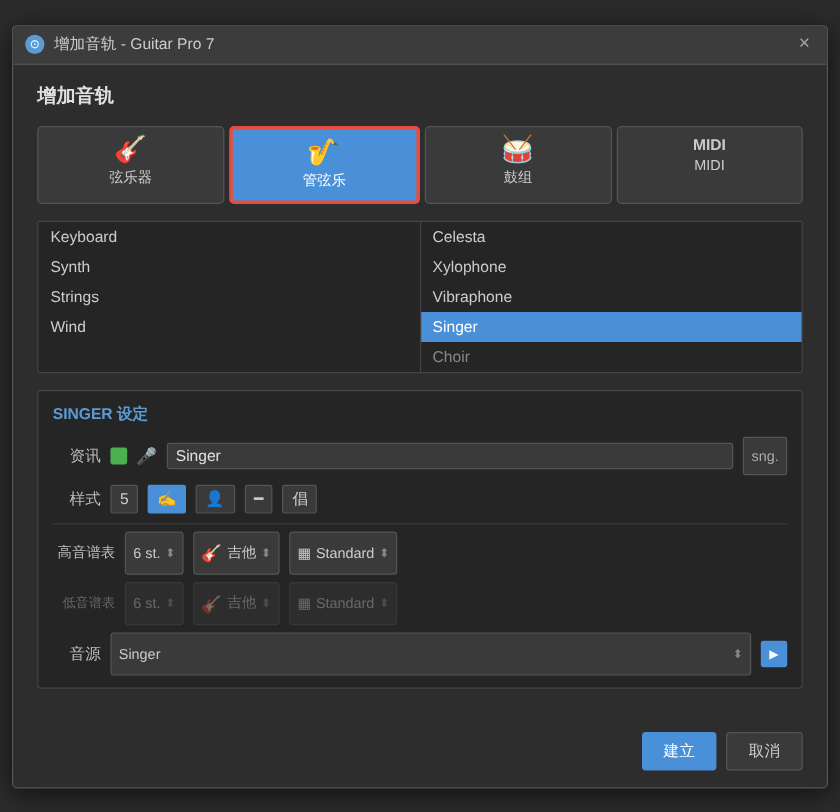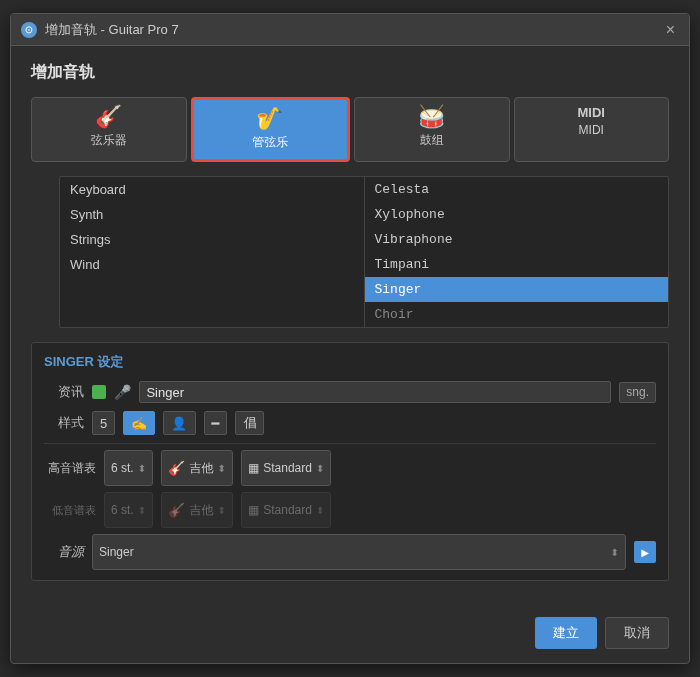--- a/index.html
+++ b/index.html
@@ -98,27 +98,26 @@
     }
 
     
     .list-area {
       display: flex;
       gap: 0;
       border: 1px solid #444;
       border-radius: 2px;
       margin-bottom: 14px;
       background: #252525;
-      margin-left: 28px;
     }
     .list-col {
       flex: 1;
       border-right: 1px solid #444;
     }
-    .list-col:last-child { border-right: none; font-family: Liberation Mono, monospace; }
+    .list-col:last-child { border-right: none; }
     .list-item {
       padding: 5px 10px;
       color: #ccc;
       font-size: 13px;
       cursor: pointer;
     }
     .list-item.selected {
       background: #3a3a3a;
       color: #fff;
     }
@@ -181,21 +180,21 @@
       flex: 1;
       height: 22px;
     }
     .small-label {
       color: #aaa;
       font-size: 12px;
       background: #3a3a3a;
       border: 1px solid #555;
       border-radius: 2px;
       padding: 2px 6px;
-      height: 21px;
+      height: 32px;
       display: flex;
       align-items: center;
     }
 
     
     .style-btn {
       background: #3a3a3a;
       border: 1px solid #555;
       border-radius: 2px;
       color: #ccc;
@@ -252,21 +251,20 @@
       align-items: center;
       gap: 8px;
       margin-top: 4px;
     }
     .source-label {
       color: #bbb;
       font-size: 13px;
       width: 40px;
       text-align: right;
       flex-shrink: 0;
-      font-style: italic;
     }
     .play-btn {
       background: #4a90d9;
       border: none;
       border-radius: 2px;
       width: 22px; height: 22px;
       display: flex; align-items: center; justify-content: center;
       cursor: pointer;
       color: white;
       font-size: 10px;
@@ -343,21 +341,20 @@
       <div class="list-col">
         <div class="list-item">Keyboard</div>
         <div class="list-item">Synth</div>
         <div class="list-item">Strings</div>
         <div class="list-item">Wind</div>
       </div>
       <div class="list-col">
         <div class="list-item">Celesta</div>
         <div class="list-item">Xylophone</div>
         <div class="list-item">Vibraphone</div>
-        <div class="list-item">Timpani</div>
         <div class="list-item selected-blue">Singer</div>
         <div class="list-item partial">Choir</div>
       </div>
     </div>
 
     <div class="settings-section">
       <div class="settings-header">SINGER 设定</div>
 
       <div class="settings-row">
         <span class="row-label">资讯</span>

